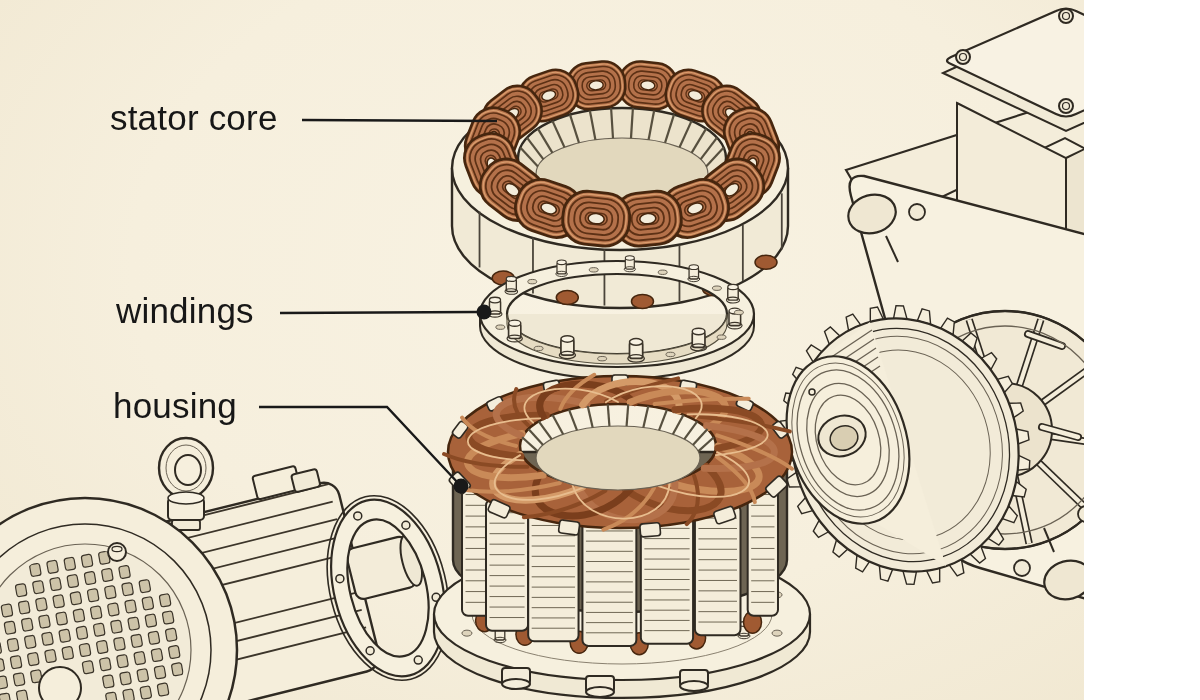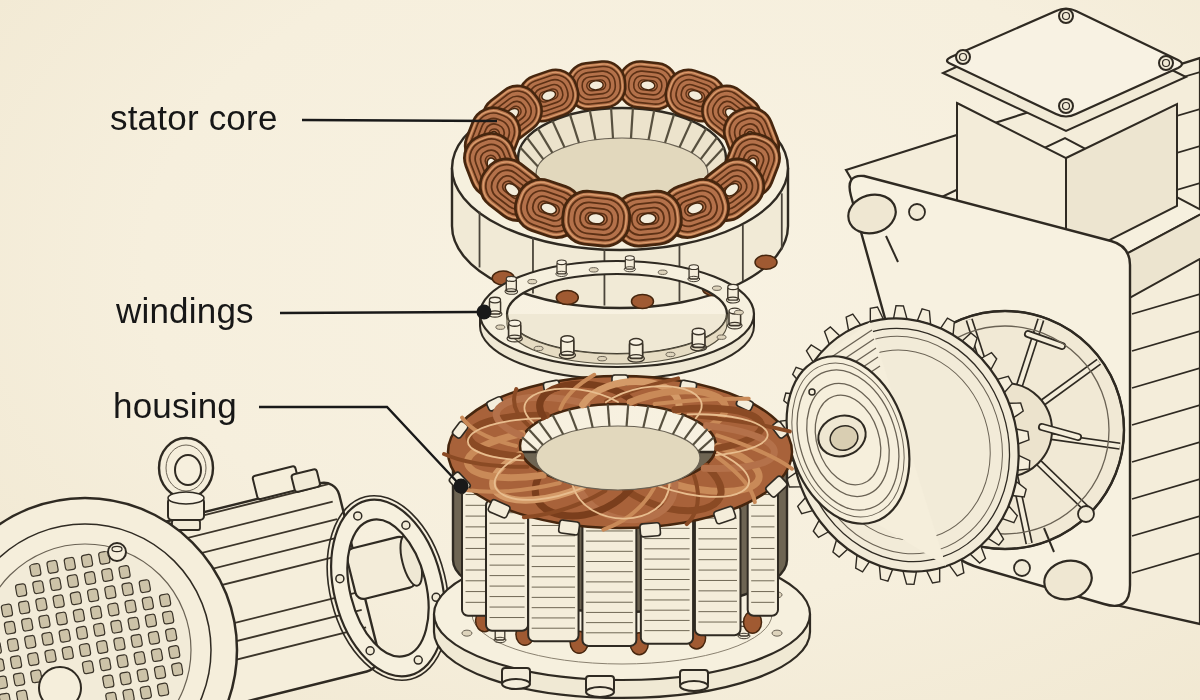--- a/index.html
+++ b/index.html
@@ -1,17 +1,17 @@
 <!DOCTYPE html>
 <html><head>
 <meta charset="utf-8">
 <style>
   html,body{margin:0;padding:0}
   .stage{
-    position:relative;width:1200px;height:700px;overflow:hidden;
+    position:relative;width:1084px;height:700px;overflow:hidden;
     background:radial-gradient(ellipse at 55% 38%, #f8f2e2 0%, #f6efdd 55%, #f0e7d0 100%);
     font-family:"Liberation Sans",sans-serif;
   }
   .stage svg{position:absolute;left:0;top:0}
   .label{
     position:absolute;font-size:35px;font-weight:500;color:#171717;
     letter-spacing:.2px;line-height:1;white-space:nowrap;
   }
   #label-stator-core{left:110px;top:100px}
   #label-windings{left:116px;top:293px}

